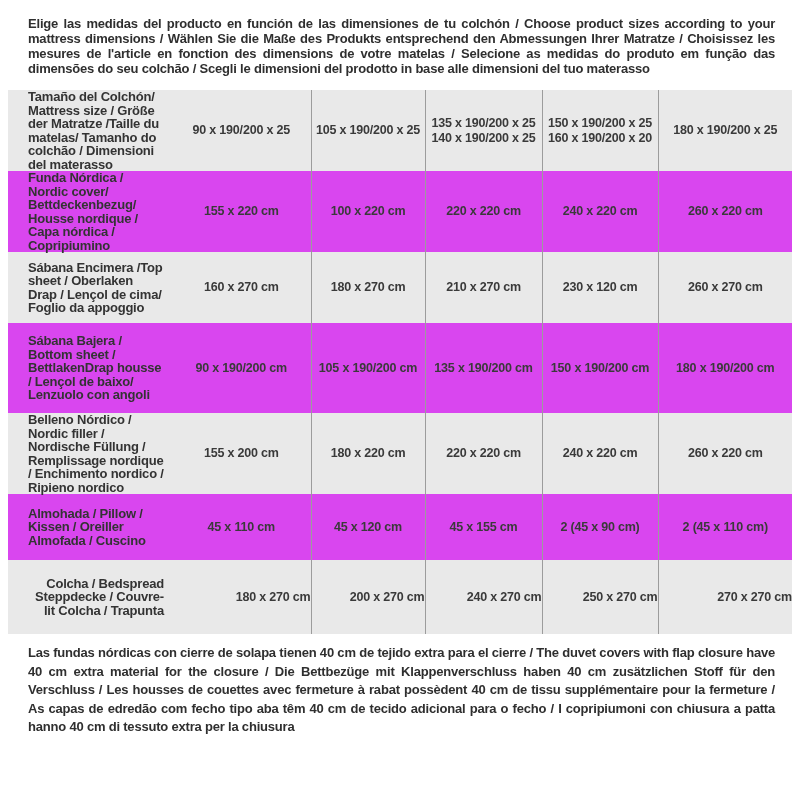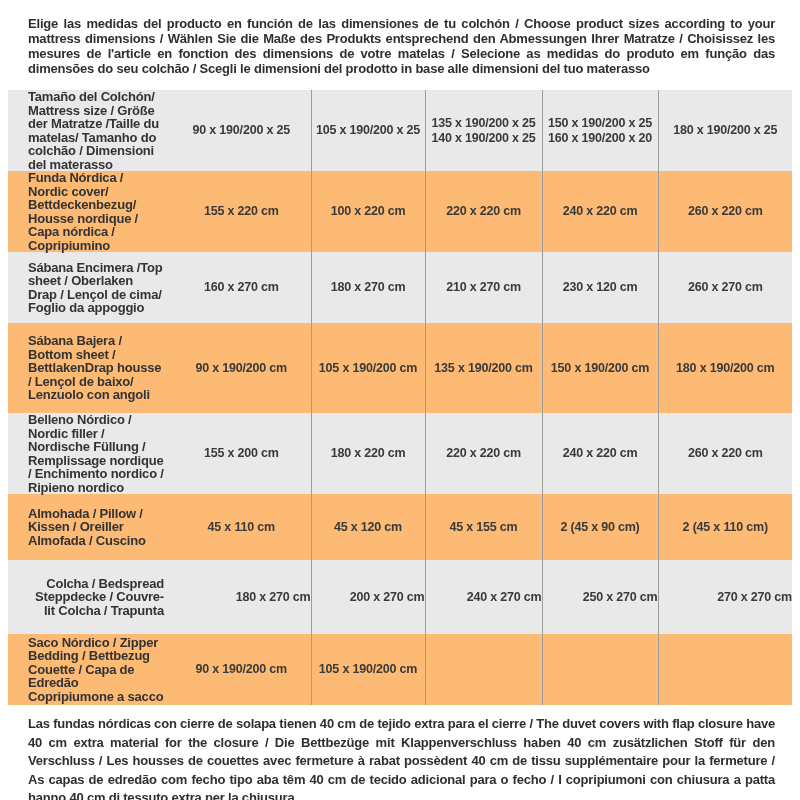--- a/index.html
+++ b/index.html
@@ -26,21 +26,21 @@
     color: #2f2f2f;
     letter-spacing: -0.2px;
   }
   table.size-table {
     border-collapse: collapse;
     table-layout: fixed;
     width: 784px;
     margin-left: 8px;
   }
   tr.shade { background: var(--row-shade, #e9e9e9); }
-  tr.plain { background: #fdba74; }
+  tr.plain { background: #d946ef; }
   td { vertical-align: middle; padding: 0; }
   td.label {
     padding-left: 20px;
     padding-right: 8px;
     font-size: 13px;
     line-height: 13.5px;
     letter-spacing: -0.2px;
     color: #333333;
   }
   td.cell {
@@ -213,30 +213,18 @@
             <div>240 x 270 cm</div>
           </td>
         <td class="cell bl">
             <div>250 x 270 cm</div>
           </td>
         <td class="cell bl">
             <div>270 x 270 cm</div>
           </td>
       </tr>
 
-      <tr class="plain r8">
-        <td class="label">Saco Nórdico / Zipper Bedding / Bettbezug Couette  / Capa de Edredão Copripiumone a sacco</td>
-        <td class="cell">
-            <div>90 x 190/200 cm</div>
-          </td>
-        <td class="cell bl">
-            <div>105 x 190/200 cm</div>
-          </td>
-        <td class="cell bl"></td>
-        <td class="cell bl"></td>
-        <td class="cell bl"></td>
-      </tr>
     </tbody>
   </table>
 
   <p class="footer-text">Las fundas nórdicas con cierre de solapa tienen 40 cm de tejido extra para el cierre  / The duvet covers with flap closure have 40 cm extra material for the closure / Die Bettbezüge mit Klappenverschluss haben 40 cm zusätzlichen Stoff für den Verschluss / Les housses de couettes avec fermeture à rabat possèdent 40 cm de tissu supplémentaire pour la fermeture / As capas de edredão com fecho tipo aba têm 40 cm de tecido adicional para o fecho / I copripiumoni con chiusura a patta hanno 40 cm di tessuto extra per la chiusura</p>
 
 </div>
 
 </body></html>

